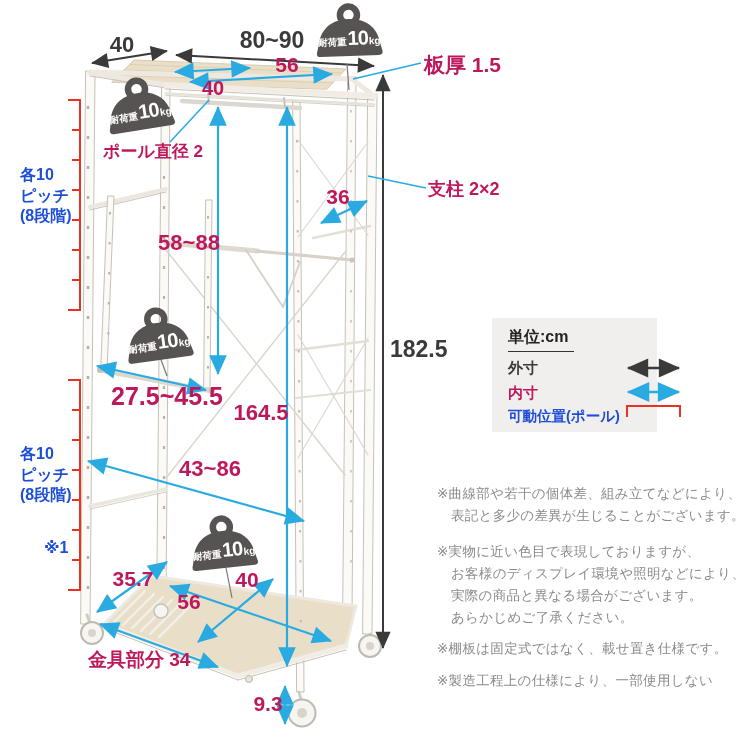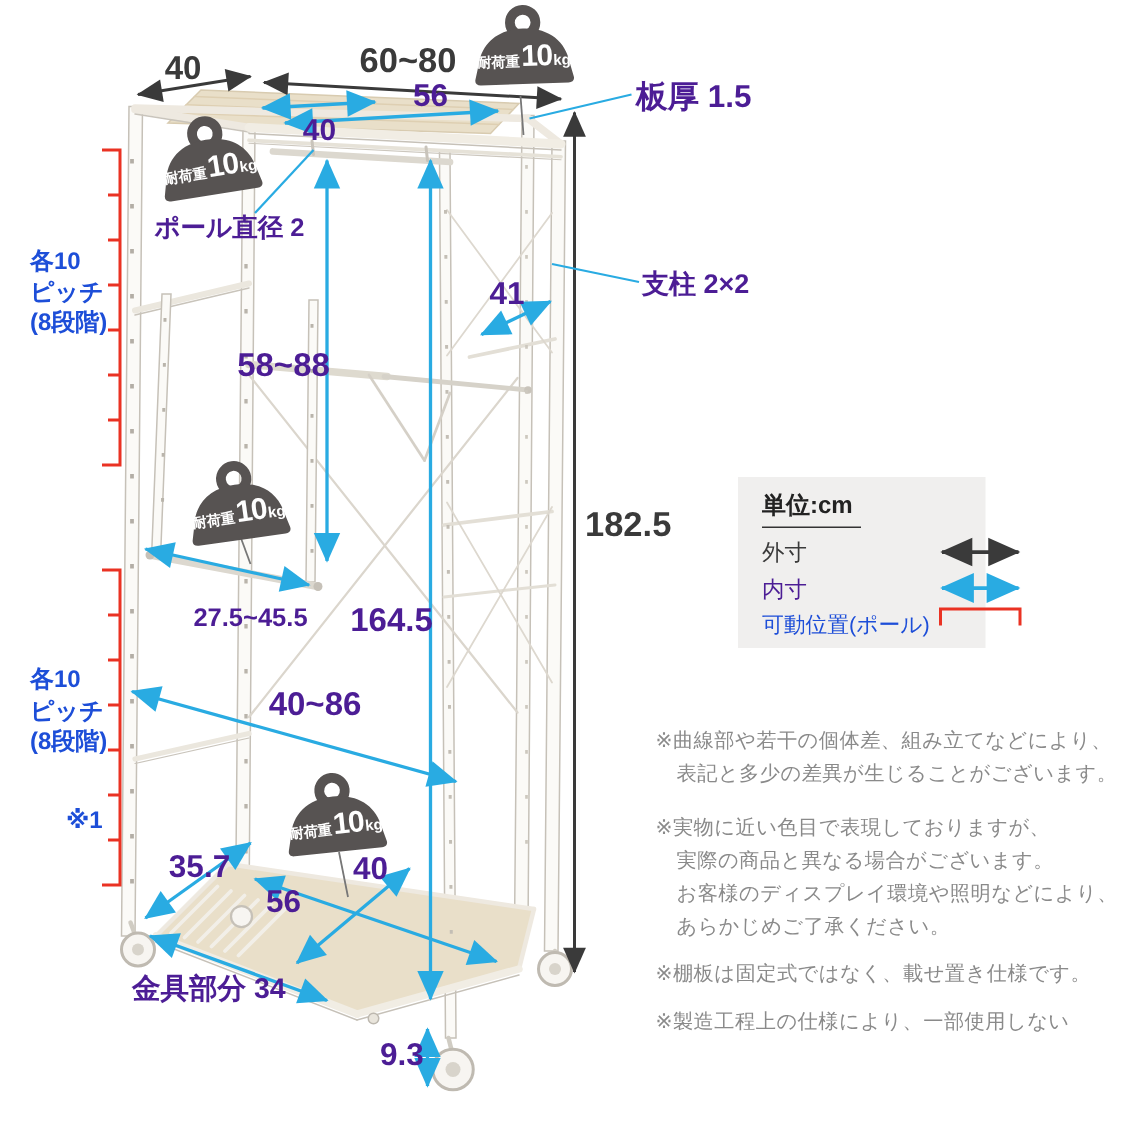--- a/index.html
+++ b/index.html
@@ -2,36 +2,36 @@
 <html><head>
 <meta charset="utf-8">
 <style>
   html,body{margin:0;padding:0}
   body{width:750px;height:750px;position:relative;background:#fff;
        font-family:"Liberation Sans","DejaVu Sans",sans-serif;overflow:hidden}
   .stage{position:absolute;left:0;top:0;width:750px;height:750px}
   svg.stage{pointer-events:none}
   .lbl{position:absolute;white-space:nowrap;line-height:1.05;font-weight:700}
   .c{transform:translate(-50%,-50%)}
-  .blue{color:#4c1d95}
+  .blue{color:#be185d}
   .blk{color:#3a3a3a}
   .red{color:#1d4ed8}
   
   .badge{position:absolute;width:80px;height:58px}
   .badge svg{position:absolute;left:0;top:0}
   .badge .bt{position:absolute;left:0;right:0;top:25px;display:flex;justify-content:center;
              align-items:baseline;color:#fff;font-weight:700;letter-spacing:0}
   .badge .bt .p{font-size:9.5px;margin-right:1px}
   .badge .bt .v{font-size:20px;letter-spacing:-1px}
   .badge .bt .u{font-size:10px;margin-left:1px}
   
   .legend{position:absolute;left:492px;top:318px;width:165px;height:114px;background:#f0efee}
   .legend .unit{position:absolute;left:16px;top:9px;font-size:16px;font-weight:700;color:#222;
                 border-bottom:1.5px solid #333;padding:0 6px 3px 0}
-  .legend .row{position:absolute;left:16px;font-size:15px;font-weight:400}
+  .legend .row{position:absolute;left:16px;font-size:15px;font-weight:700}
   
   .note{position:absolute;color:#8a8a8a;font-size:13.5px;line-height:22px;letter-spacing:.3px}
   .note .cont{padding-left:14px}
   .pitch{position:absolute;font-size:16px;line-height:20.5px;font-weight:700}
 </style>
 </head>
 <body>
 
 <div class="legend">
   <div class="unit">単位:cm</div>
@@ -228,32 +228,32 @@
     <path d="M40,17 C23,17 12,26 9.5,41 L7.2,50 C6.6,52.6 8.2,54 10.8,54 L69.2,54 C71.8,54 73.4,52.6 72.8,50 L70.5,41 C68,26 57,17 40,17 Z" fill="#575352"></path>
   </svg>
   <div class="bt">
       <span class="p">耐荷重</span>
       <span class="v">10</span>
       <span class="u">kg</span>
     </div>
 </div>
 
 <div class="lbl blk c" style="left:122px;top:45px;font-size:22px">40</div>
-<div class="lbl blk c" style="left:272px;top:40px;font-size:23px">60~80</div>
+<div class="lbl blk c" style="left:272px;top:40px;font-size:23px">80~90</div>
 <div class="lbl blue c" style="left:287px;top:65px;font-size:21px">56</div>
 <div class="lbl blue c" style="left:213px;top:88px;font-size:20px">40</div>
 <div class="lbl blue" style="left:424px;top:54px;font-size:21px">板厚 1.5</div>
 <div class="lbl blue" style="left:103px;top:143px;font-size:17px">ポール直径 2</div>
 <div class="lbl blue" style="left:428px;top:180px;font-size:18px">支柱 2×2</div>
-<div class="lbl blue c" style="left:338px;top:197px;font-size:21px">41</div>
+<div class="lbl blue c" style="left:338px;top:197px;font-size:21px">36</div>
 <div class="lbl blue c" style="left:189px;top:243px;font-size:22px">58~88</div>
 <div class="lbl blk" style="left:390px;top:337px;font-size:23px">182.5</div>
 <div class="lbl blue c" style="left:261px;top:413px;font-size:22px">164.5</div>
-<div class="lbl blue c" style="left:167px;top:412px;font-size:17px">27.5~45.5</div>
-<div class="lbl blue c" style="left:210px;top:469px;font-size:22px">40~86</div>
+<div class="lbl blue c" style="left:167px;top:396px;font-size:25px">27.5~45.5</div>
+<div class="lbl blue c" style="left:210px;top:469px;font-size:22px">43~86</div>
 <div class="lbl blue c" style="left:133px;top:579px;font-size:21px">35.7</div>
 <div class="lbl blue c" style="left:247px;top:580px;font-size:21px">40</div>
 <div class="lbl blue c" style="left:189px;top:602px;font-size:21px">56</div>
 <div class="lbl blue" style="left:88px;top:650px;font-size:19px">金具部分 34</div>
 <div class="lbl blue c" style="left:268px;top:704px;font-size:21px">9.3</div>
 
 <div class="pitch red" style="left:20px;top:165px">
   <div>各10</div>
   <div>ピッチ</div>
   <div>(8段階)</div>
@@ -264,22 +264,22 @@
   <div>(8段階)</div>
 </div>
 <div class="pitch red" style="left:44px;top:538px">※1</div>
 
 <div class="note" style="left:437px;top:483px">
   <div>※曲線部や若干の個体差、組み立てなどにより、</div>
   <div class="cont">表記と多少の差異が生じることがございます。</div>
 </div>
 <div class="note" style="left:437px;top:541px">
   <div>※実物に近い色目で表現しておりますが、</div>
+  <div class="cont">お客様のディスプレイ環境や照明などにより、</div>
   <div class="cont">実際の商品と異なる場合がございます。</div>
-  <div class="cont">お客様のディスプレイ環境や照明などにより、</div>
   <div class="cont">あらかじめご了承ください。</div>
 </div>
 <div class="note" style="left:437px;top:638px">
   <div>※棚板は固定式ではなく、載せ置き仕様です。</div>
 </div>
 <div class="note" style="left:437px;top:670px">
   <div>※製造工程上の仕様により、一部使用しない</div>
 </div>
 
 </body></html>

